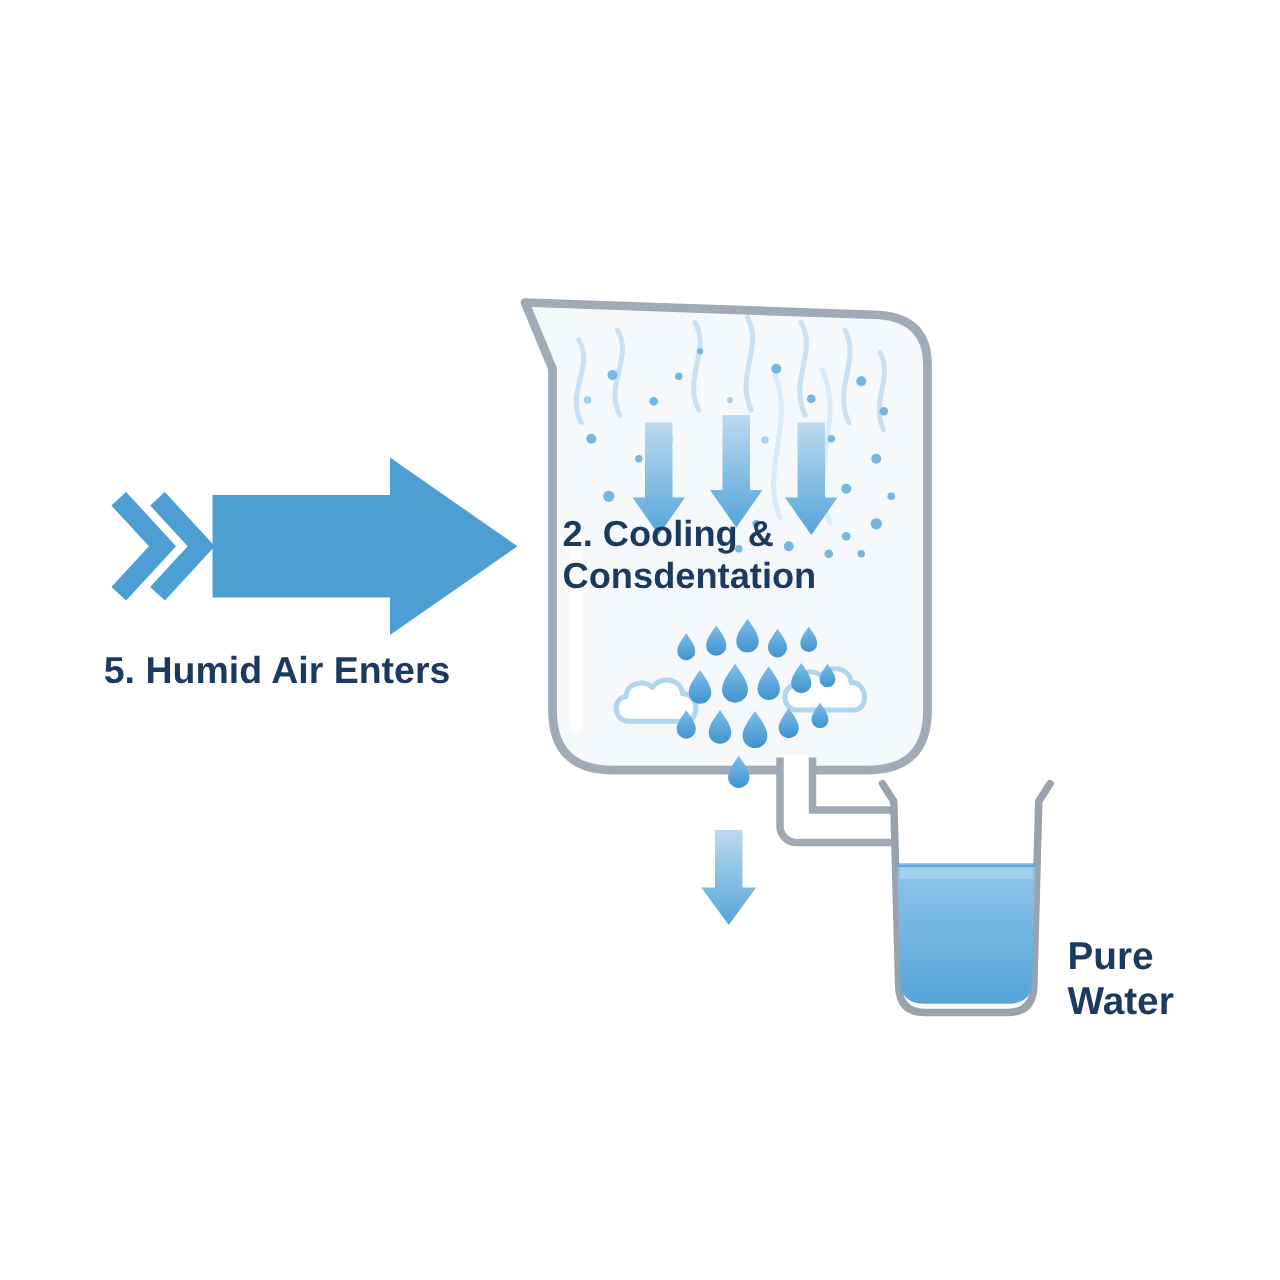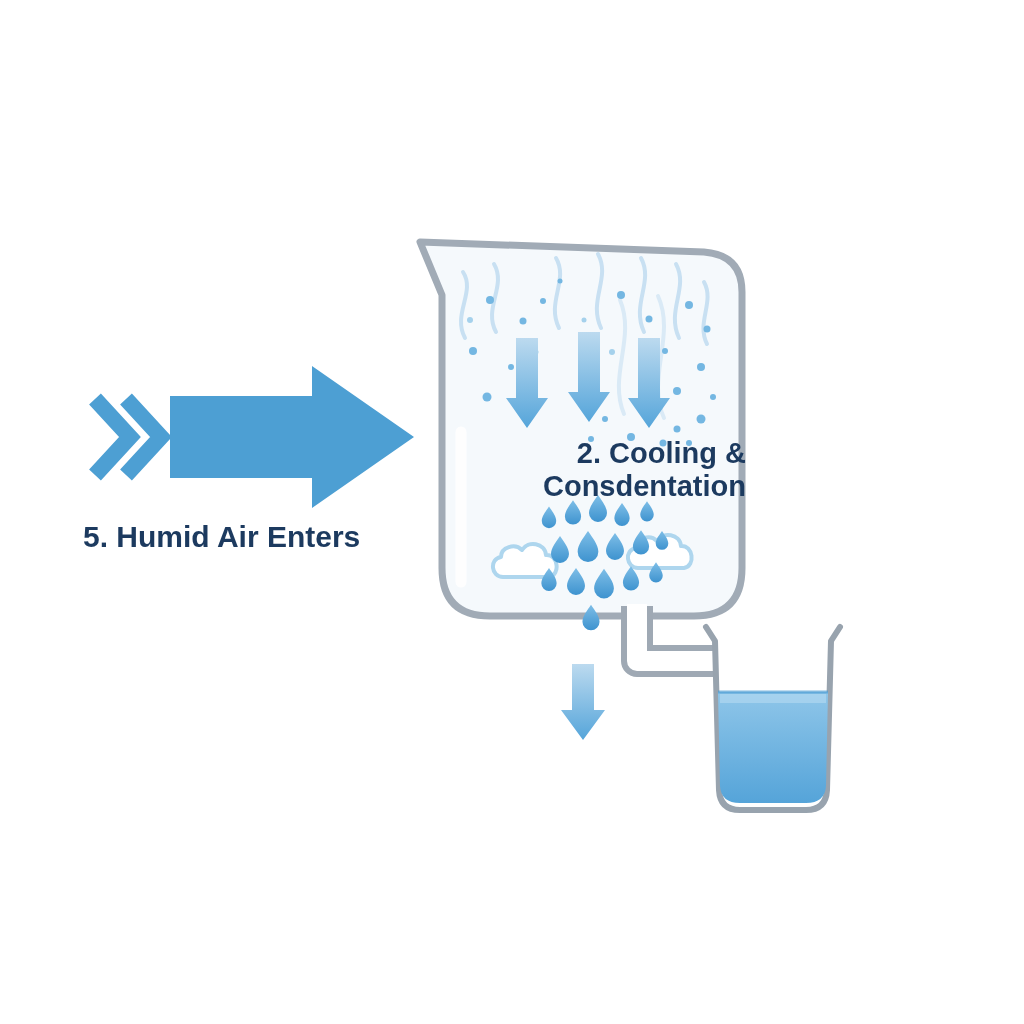--- a/index.html
+++ b/index.html
@@ -11,21 +11,21 @@
     overflow:hidden;
   }
   .diagram-svg{position:absolute;left:0;top:0;}
   .label{
     position:absolute;
     color:#1C3A5F;
     font-weight:700;
     white-space:nowrap;
   }
   .label-step1{left:83px;top:520px;font-size:30px;}
-  .label-step2{left:450px;top:437px;width:296px;text-align:right;font-size:29px;line-height:33px;}
+  .label-step2{left:450px;top:412px;width:296px;text-align:left;font-size:29px;line-height:33px;}
   .label-step3{left:505px;top:755px;font-size:30px;line-height:34px;}
   .label-pure{left:854px;top:747px;font-size:31px;line-height:36px;}
 </style>
 </head>
 <body>
 
 <div class="canvas">
 
   <svg class="diagram-svg" width="1024" height="1024" viewBox="0 0 1024 1024">
     <defs>
@@ -147,14 +147,18 @@
   <div class="label label-step1">5. Humid Air Enters</div>
 
   <div class="label label-step2">
     <div>2. Cooling &amp;</div>
     <div>Consdentation</div>
   </div>
 
   <div class="label label-step3">
   </div>
 
+  <div class="label label-pure">
+    <div>Pure</div>
+    <div>Water</div>
+  </div>
 
 </div>
 
 </body></html>

